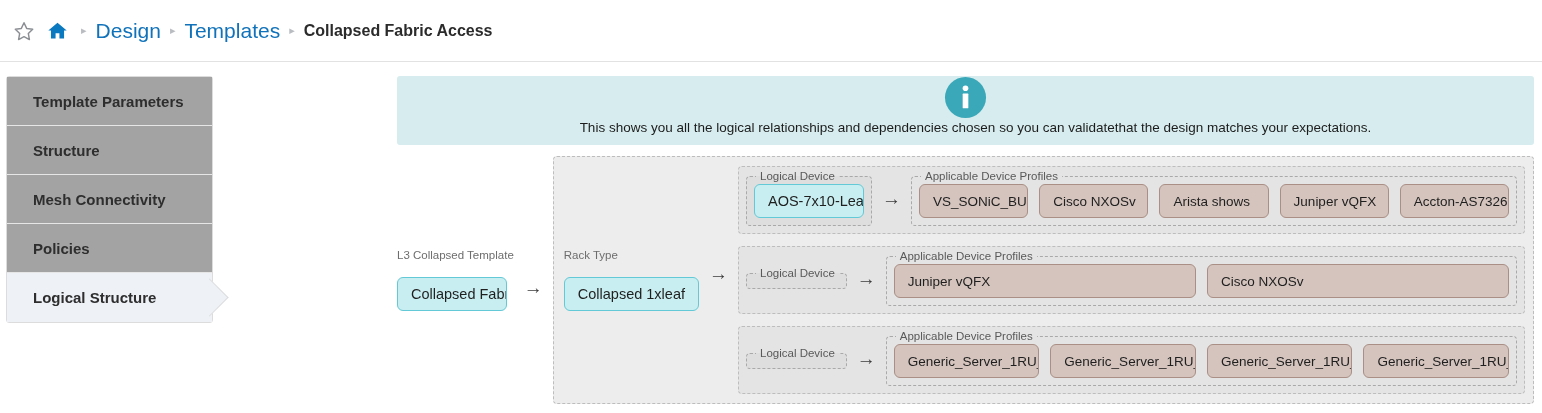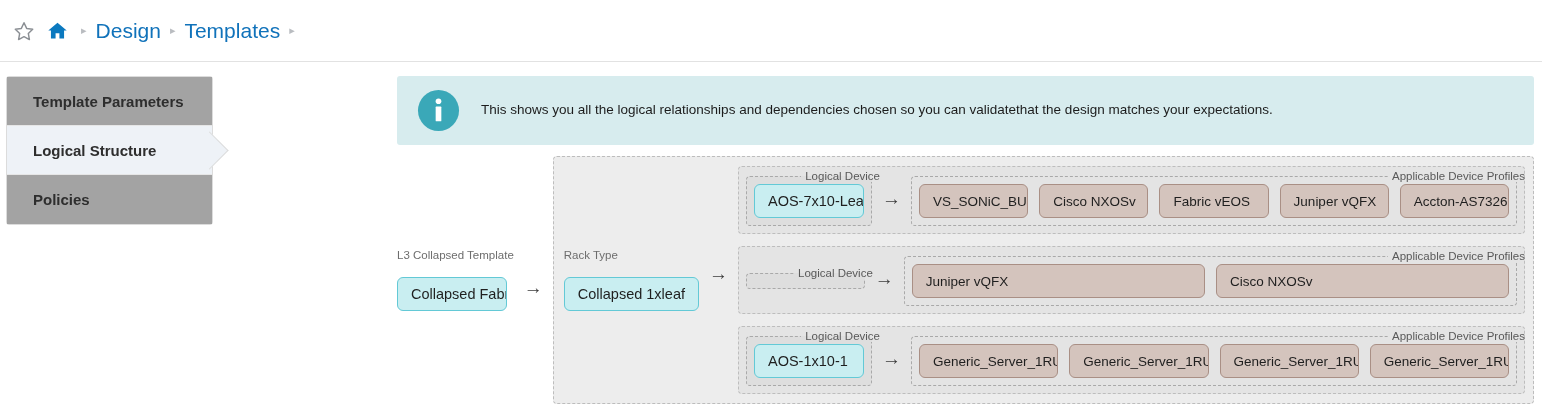--- a/index.html
+++ b/index.html
@@ -96,20 +96,21 @@
   }
 
   .info-banner {
     background: #d7ecee;
     border-radius: 3px;
     height: 69px;
     display: flex;
     align-items: center;
     padding-left: 20px;
     margin-right: 4px;
+    flex-direction: column;
   }
   .info-icon {
     width: 43px; height: 43px;
     flex: 0 0 auto;
     margin-right: 21px;
   }
   .info-text {
     font-size: 13.5px;
     color: #1c1c1c;
     line-height: 1.35;
@@ -205,22 +206,21 @@
     border: 1.4px dashed #a9a9a9;
     border-radius: 4px;
     margin: 0;
     padding: 2px 7px 7px 7px;
     min-width: 0;
   }
   fieldset.fs > legend {
     font-size: 11.5px;
     color: #595959;
     padding: 0 4px;
-    margin-left: 20px;
-    text-align: right;
+    margin-left: 2px;
   }
   .fs-ld {
     background: #dedede;
     flex: 0 0 auto;
   }
   .fs-adp {
     flex: 1 1 auto;
     min-width: 0;
   }
   .fs-adp .adp-inner {
@@ -244,33 +244,40 @@
   <span class="bc-home">
     <svg viewBox="0 0 24 24" width="21" height="21" fill="#0b79bf">
       <path d="M12 3 L1.5 12 H4.5 V21 H9.8 V15.2 H14.2 V21 H19.5 V12 H22.5 Z"></path>
     </svg>
   </span>
   <span class="bc-sep">▸</span>
   <a class="bc-link" href="#">Design</a>
   <span class="bc-sep">▸</span>
   <a class="bc-link" href="#">Templates</a>
   <span class="bc-sep">▸</span>
+  <span class="bc-current">Collapsed Fabric Access</span>
 </div>
 
 <div class="page-body">
 
   <nav class="sidebar">
     <div class="side-item">
       <span>Template Parameters</span>
     </div>
+    <div class="side-item">
+      <span>Structure</span>
+    </div>
+    <div class="side-item">
+      <span>Mesh Connectivity</span>
+    </div>
+    <div class="side-item">
+      <span>Policies</span>
+    </div>
     <div class="side-item selected">
       <span>Logical Structure</span>
-    </div>
-    <div class="side-item">
-      <span>Policies</span>
     </div>
   </nav>
 
   <main class="main">
 
     <div class="info-banner">
       <span class="info-icon">
         <svg viewBox="0 0 44 44" width="43" height="43">
           <circle cx="22" cy="22" r="21" fill="#3aa8b8"></circle>
           <circle cx="22" cy="12.5" r="2.9" fill="#ffffff"></circle>
@@ -304,21 +311,21 @@
             <fieldset class="fs fs-ld">
               <legend>Logical Device</legend>
               <div class="chip cyan ld-chip">AOS-7x10-Leaf</div>
             </fieldset>
             <span class="arrow inline">→</span>
             <fieldset class="fs fs-adp">
               <legend>Applicable Device Profiles</legend>
               <div class="adp-inner">
                 <div class="chip brown">VS_SONiC_BUZZN...</div>
                 <div class="chip brown">Cisco NXOSv</div>
-                <div class="chip brown">Fabric vEOS</div>
+                <div class="chip brown">Arista shows</div>
                 <div class="chip brown">Juniper vQFX</div>
                 <div class="chip brown">Accton-AS7326-5...</div>
               </div>
             </fieldset>
           </div>
 
           <div class="ld-row">
             <fieldset class="fs fs-ld">
               <legend>Logical Device</legend>
             </fieldset>
@@ -328,21 +335,20 @@
               <div class="adp-inner">
                 <div class="chip brown">Juniper vQFX</div>
                 <div class="chip brown">Cisco NXOSv</div>
               </div>
             </fieldset>
           </div>
 
           <div class="ld-row">
             <fieldset class="fs fs-ld">
               <legend>Logical Device</legend>
-              <div class="chip cyan ld-chip">AOS-1x10-1</div>
             </fieldset>
             <span class="arrow inline">→</span>
             <fieldset class="fs fs-adp">
               <legend>Applicable Device Profiles</legend>
               <div class="adp-inner">
                 <div class="chip brown">Generic_Server_1RU_1x1...</div>
                 <div class="chip brown">Generic_Server_1RU_1x1...</div>
                 <div class="chip brown">Generic_Server_1RU_1x1...</div>
                 <div class="chip brown">Generic_Server_1RU_1x1...</div>
               </div>

